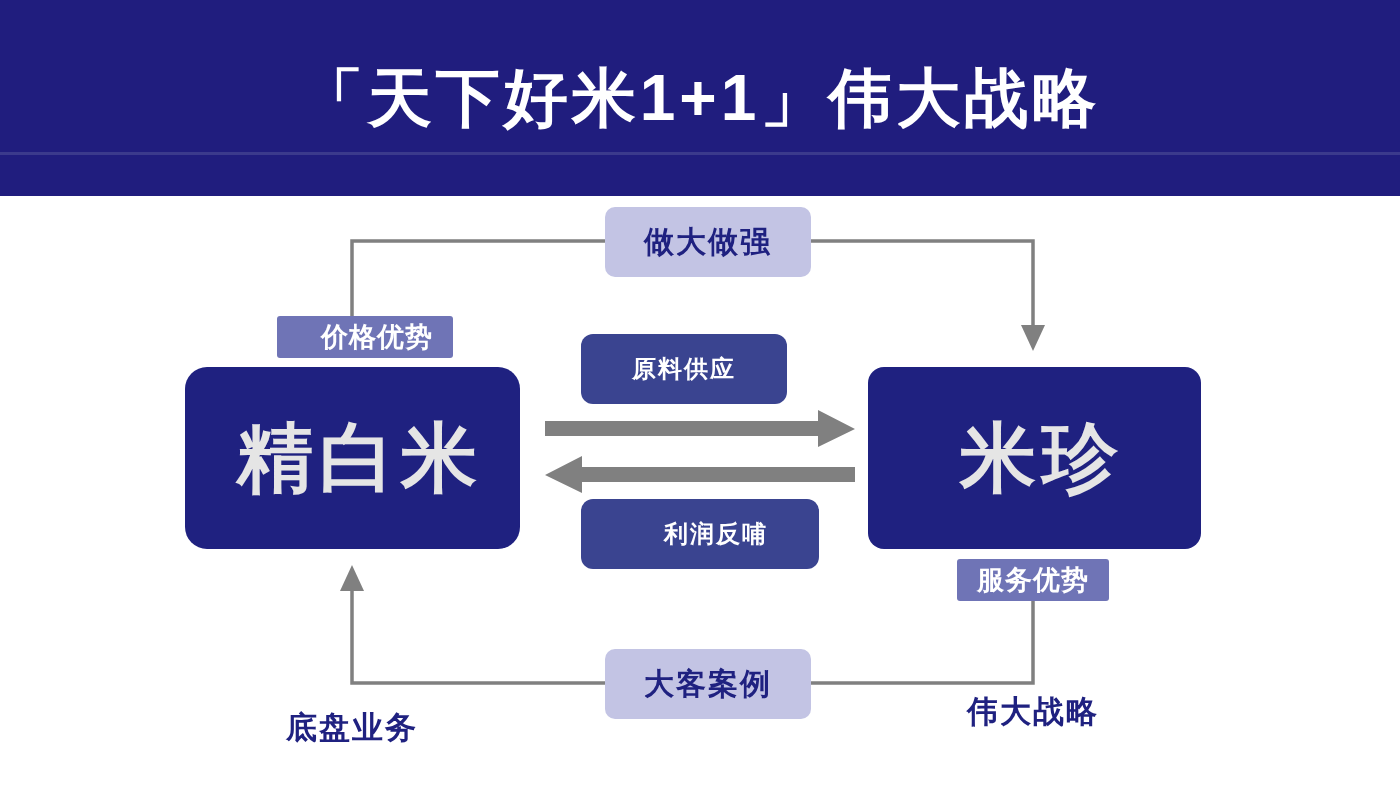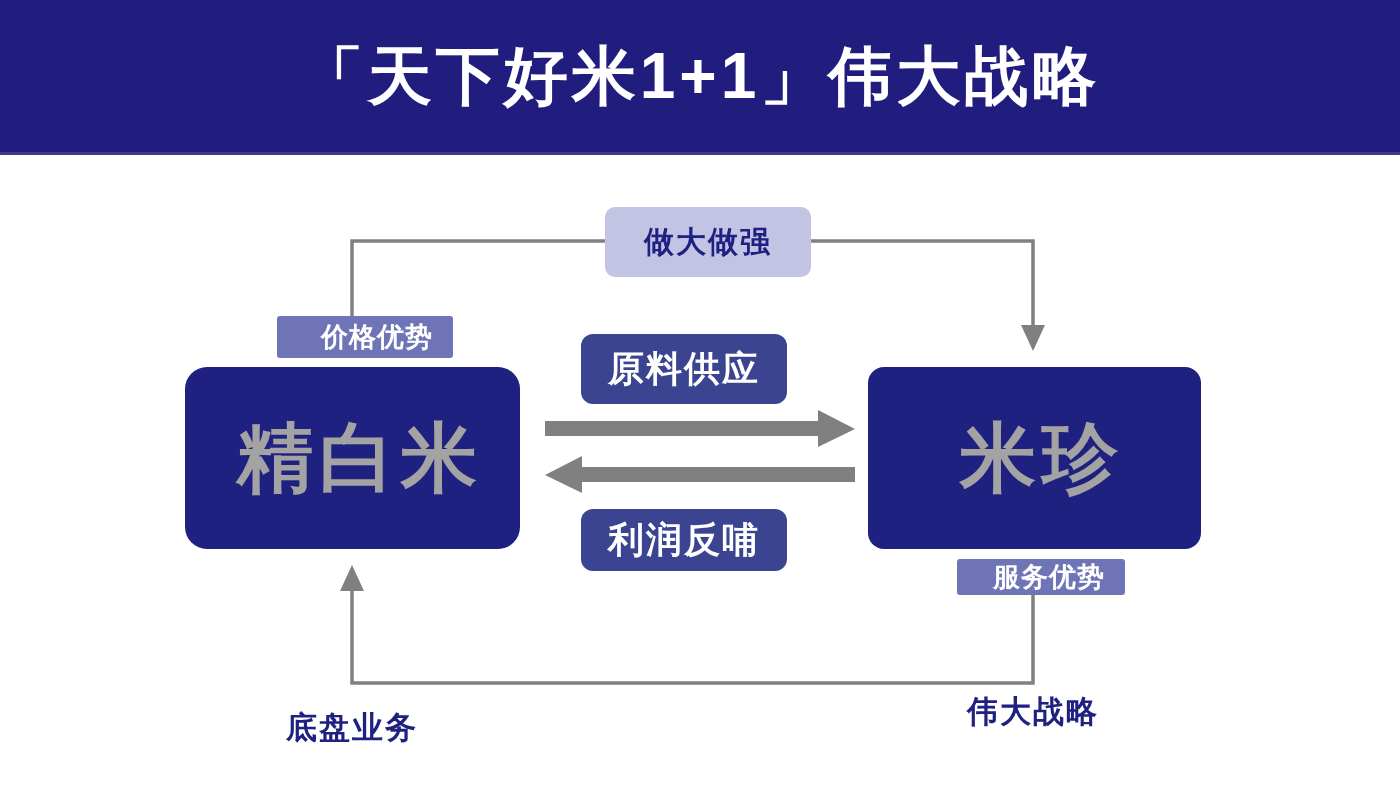--- a/index.html
+++ b/index.html
@@ -5,21 +5,21 @@
   html,body{margin:0;padding:0;}
   body{
     width:1400px;height:788px;
     background:#ffffff;
     font-family:"Liberation Sans","DejaVu Sans",sans-serif;
     overflow:hidden;
     position:relative;
   }
   
   .banner{
-    position:absolute;left:0;top:0;width:1400px;height:152px;
+    position:absolute;left:0;top:0;width:1400px;height:196px;
     background:#201d7e;
     display:flex;align-items:center;justify-content:center;
   }
   .banner-title{
     color:#ffffff;
     font-size:64px;
     font-weight:bold;
     letter-spacing:4px;
     line-height:1;
     white-space:nowrap;
@@ -39,21 +39,21 @@
   .entity{
     position:absolute;
     background:#1f2180;
     border-radius:22px;
     display:flex;align-items:center;justify-content:center;
     color:#ffffff;
     font-weight:bold;
   }
   .entity-label{
     font-size:76px;letter-spacing:6px;line-height:1;
-    color:#a3a3a3;
+    color:#e5e5e5;
     margin-left:15px;
   }
   #entity-left{left:185px;top:212px;width:335px;height:182px;}
   #entity-right{left:868px;top:212px;width:333px;height:182px;border-radius:16px;}
 
   
   .pill{
     position:absolute;
     display:flex;align-items:center;justify-content:center;
     line-height:1;
@@ -67,37 +67,37 @@
     border-radius:10px;
     font-size:30px;
     letter-spacing:2px;
     margin-left:24px;
   }
   
   .pill-mid{
     background:#3a4490;
     color:#ffffff;
     border-radius:12px;
-    font-size:36px;
+    font-size:24px;
     letter-spacing:2px;
   }
   
   .pill-tag{
     background:#6f74b6;
     color:#ffffff;
     border-radius:3px;
     font-size:27px;
     letter-spacing:1px;
   }
   #pill-grow     {left:581px;top:52px;  width:206px;height:70px;}
   #pill-supply   {left:581px;top:179px; width:206px;height:70px;}
-  #pill-feedback {left:581px;top:354px; width:206px;height:62px;}
+  #pill-feedback {left:581px;top:344px; width:206px;height:70px;padding-left:32px;}
   #pill-case     {left:581px;top:494px; width:206px;height:70px;}
   #tag-price     {left:277px;top:161px; width:152px;height:42px;padding-left:24px;}
-  #tag-service   {left:957px;top:404px; width:152px;height:36px;padding-left:16px;}
+  #tag-service   {left:957px;top:404px; width:152px;height:42px;}
 
   
   .caption{
     position:absolute;
     color:#1f2180;
     font-size:31px;
     font-weight:bold;
     letter-spacing:2px;
     line-height:1;
     white-space:nowrap;
@@ -144,20 +144,21 @@
   <div class="entity" id="entity-right">
     <span class="entity-label">米珍</span>
   </div>
 
   <div class="pill pill-light" id="pill-grow">做大做强</div>
 
   <div class="pill pill-mid" id="pill-supply">原料供应</div>
 
   <div class="pill pill-mid" id="pill-feedback">利润反哺</div>
 
+  <div class="pill pill-light" id="pill-case">大客案例</div>
 
   <div class="pill pill-tag" id="tag-price">价格优势</div>
 
   <div class="pill pill-tag" id="tag-service">服务优势</div>
 
   <div class="caption" id="caption-left">底盘业务</div>
 
   <div class="caption" id="caption-right">伟大战略</div>
 
 </div>

